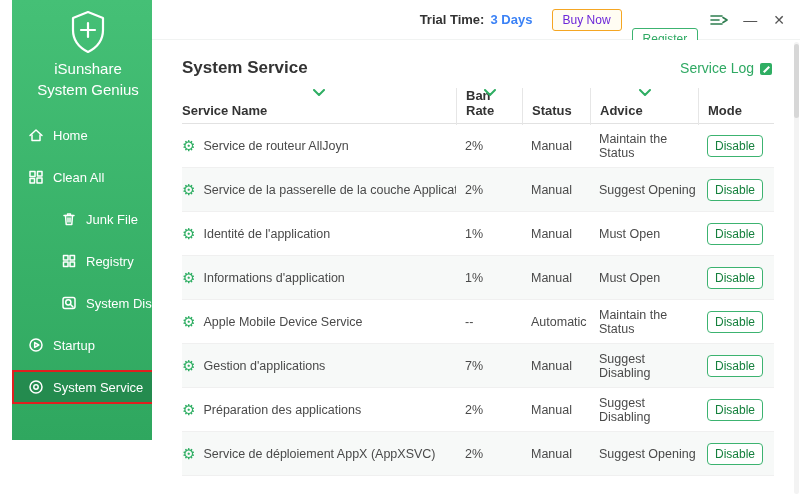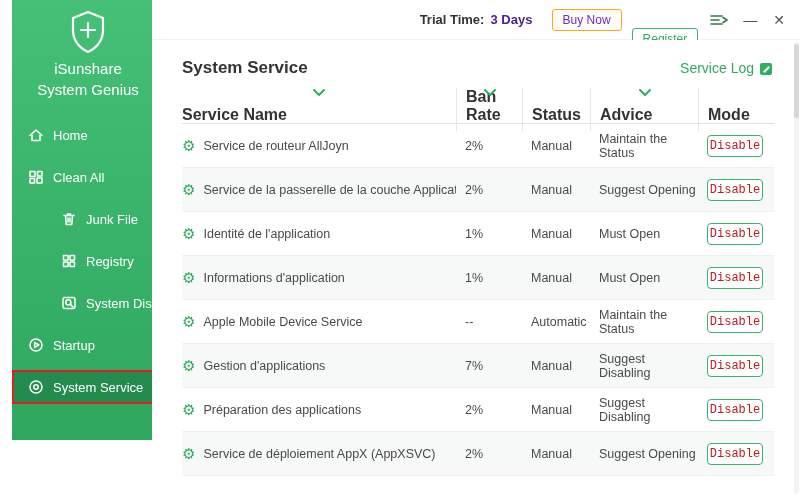--- a/index.html
+++ b/index.html
@@ -17,51 +17,51 @@
   .side-item.indent { padding-left: 48px; }
   .side-item.selected { background: rgba(8, 70, 36, 0.30); border: 2px solid #e01f1f; padding-left: 13px; }
   .sicon { display: flex; width: 17px; height: 17px; align-items: center; justify-content: center; flex: 0 0 17px; }
   .sicon svg { stroke: #fff; fill: none; stroke-width: 1.5; stroke-linecap: round; stroke-linejoin: round; }
 
   
   .topbar { position: absolute; left: 152px; top: 0; width: 648px; height: 40px; background: #fff;
             display: flex; align-items: center; padding: 0 12px; border-bottom: 1px solid #f1f3f2; }
   .tb-spacer { flex: 1; }
   .trial { font-size: 13px; color: #333; font-weight: bold; white-space: nowrap; }
-  .trial-value { color: #4c1d95; margin-left: 6px; }
+  .trial-value { color: #3b82f6; margin-left: 6px; }
   .tb-right { flex: 1; display: flex; align-items: center; justify-content: flex-end; gap: 10px; }
   .btn-buy { border: 1px solid #f5a623; color: #6d28d9; background: #fffdf3; padding: 3px 10px;
              font-size: 12px; border-radius: 3px; cursor: pointer; font-family: inherit; }
   .btn-register { border: 1px solid #3cb370; color: #2fa963; background: #fff; padding: 3px 10px;
                   font-size: 12px; border-radius: 3px; cursor: pointer; font-family: inherit; margin-top: 38px; }
   .win-btn { color: #555; font-size: 14px; cursor: pointer; background: none; border: none;
              padding: 0 3px; line-height: 1; font-family: inherit; }
   .skin-btn { display: flex; align-items: center; cursor: pointer; background: none; border: none; padding: 0 2px; }
 
   
   .content { position: absolute; left: 152px; top: 40px; width: 648px; height: 458px; background: #fff; }
   .title-row { display: flex; align-items: center; justify-content: space-between; margin: 18px 26px 10px 30px; }
   .page-title { font-size: 17px; font-weight: bold; color: #333; }
   .service-log { display: flex; align-items: center; gap: 5px; color: #2fa963; font-size: 14px; cursor: pointer; }
 
   .table { margin: 0 26px 0 30px; }
   .thead, .trow { display: grid; grid-template-columns: 1fr 66px 68px 108px 76px; }
   .thead { height: 36px; border-bottom: 1px solid #e2e2e2; }
   .th { position: relative; display: flex; align-items: flex-end; padding-bottom: 7px;
-        font-size: 16px; font-weight: bold; color: #333; }
+        font-size: 13px; font-weight: bold; color: #333; }
   .th + .th { border-left: 1px solid #e6e6e6; padding-left: 9px; }
   .chev { position: absolute; top: 1px; left: 50%; transform: translateX(-50%); line-height: 0; cursor: pointer; }
 
   .trow { height: 44px; align-items: center; border-bottom: 1px solid #f0f0f0; font-size: 12.5px; color: #4a4a4a; }
   .trow:nth-child(even) { background: #f7f9f8; }
   .cell-name { display: flex; align-items: center; gap: 8px; padding-right: 6px; overflow: hidden; white-space: nowrap; }
   .gear { color: #2fae63; font-size: 15px; line-height: 1; flex: 0 0 auto; }
   .cell { padding-left: 9px; }
-  .btn-disable { border: 1px solid #3cb370; color: #b91c1c; background: #fff; border-radius: 4px;
-                 padding: 3px 0; width: 56px; font-size: 12px; cursor: pointer; font-family: Liberation Mono, monospace; }
+  .btn-disable { border: 1px solid #3cb370; color: #15803d; background: #fff; border-radius: 4px;
+                 padding: 3px 0; width: 56px; font-size: 12px; cursor: pointer; font-family: Liberation Sans, sans-serif; }
 
   
   .scrollbar { position: absolute; right: 1px; top: 42px; width: 5px; height: 452px;
                background: #f3f3f3; border-radius: 3px; }
   .scroll-thumb { position: absolute; top: 44px; right: 1px; width: 5px; height: 74px;
                   background: #d7d7d7; border-radius: 3px; cursor: pointer; }
 </style>
 </head>
 <body>
 

